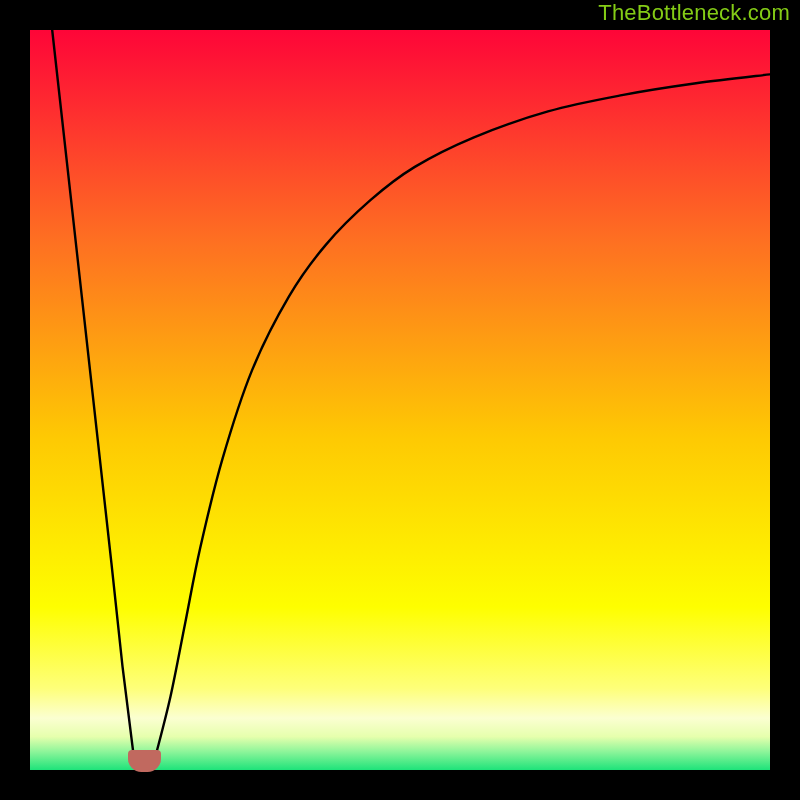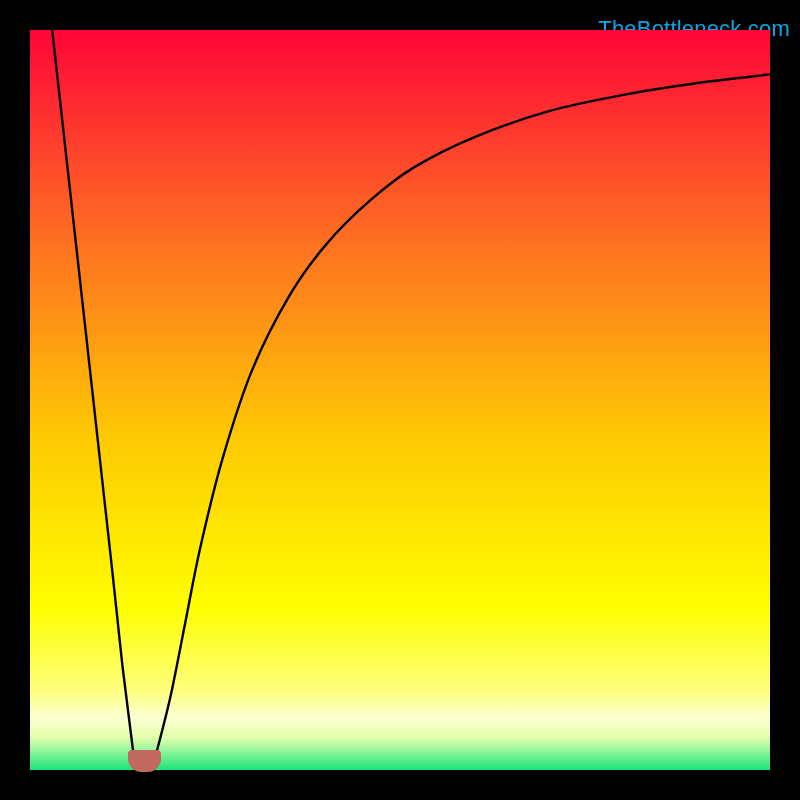--- a/index.html
+++ b/index.html
@@ -35,23 +35,23 @@
   }
   .curve-layer {
     position: absolute;
     left: 0;
     top: 0;
     width: 100%;
     height: 100%;
   }
   .watermark {
     position: absolute;
-    top: 16px;
+    top: 0;
     right: 10px;
-    color: #0ea5e9;
+    color: #84cc16;
     font-size: 22px;
     font-weight: 400;
     letter-spacing: 0.2px;
   }
   .marker {
     position: absolute;
     background: #c1695f;
     border-radius: 0 0 8px 8px;
   }
 </style>

